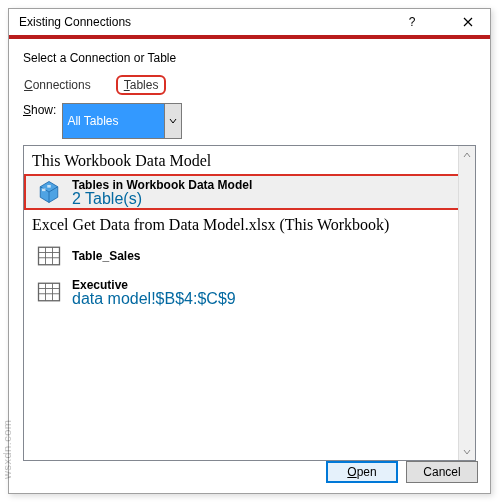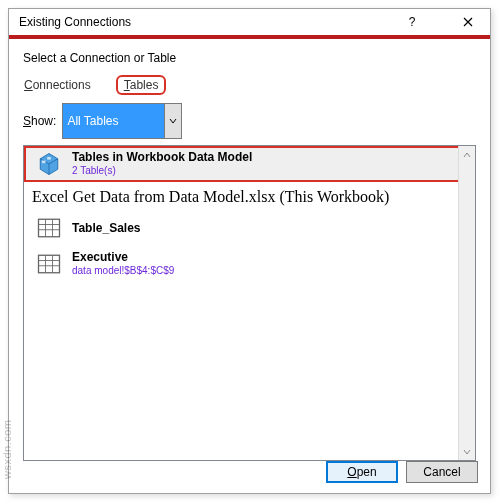--- a/index.html
+++ b/index.html
@@ -12,36 +12,36 @@
 
     .body { padding: 12px 14px 0 14px; }
     .subtitle { margin-bottom: 10px; color: #000; }
 
     .tabs { display: flex; gap: 24px; margin-bottom: 8px; }
     .tab { padding: 2px 1px; color: #333; position: relative; }
     .tab u { text-decoration: underline; }
     .tab.active { border: 2px solid #d93025; border-radius: 6px; padding: 1px 6px; }
     .tab.inactive { padding-top: 3px; }
 
-    .showrow { display: flex; align-items: center; gap: 6px; margin: 4px 0 6px 0; }
+    .showrow { display: flex; align-items: flex-start; gap: 6px; margin: 4px 0 6px 0; }
     .showlbl u { text-decoration: underline; }
     .combo { display: flex; align-items: center; border: 1px solid #7a7a7a; width: 120px; height: 36px; background: #e5f1fb; }
     .combo .ctext { flex: 1; padding: 0 4px; background: #3399ff; color: #fff; height: 100%; display: flex; align-items: center; }
     .combo .cbtn { width: 17px; height: 100%; border-left: 1px solid #7a7a7a; display: flex; align-items: center; justify-content: center; background: #e1e1e1; }
 
     .listpane { border: 1px solid #828790; background: #fff; height: 316px; overflow: hidden; margin-top: 2px; position: relative; }
     .group-head { font-size: 16px; font-family: "Segoe UI Semibold","Segoe UI"; padding: 6px 8px 4px 8px; color: #000; }
     .row { display: flex; align-items: center; padding: 3px 6px 3px 10px; gap: 8px; }
     .row.sel { background: #efefef; }
     .row.ring { outline: 2px solid #d93025; outline-offset: -2px; }
     .ic { width: 30px; height: 30px; flex-shrink: 0; display: flex; align-items: center; justify-content: center; }
     .ic svg { width: 28px; height: 28px; }
     .txtcol { display: flex; flex-direction: column; line-height: 14px; }
     .txtcol .lab { font-weight: bold; font-size: 12px; }
-    .txtcol .sub { color: #6d28d9; font-size: 10px; }
+    .txtcol .sub { color: #0369a1; font-size: 16px; }
 
     .btnrow { position: absolute; right: 12px; bottom: 10px; display: flex; gap: 8px; }
     .btn { min-width: 72px; height: 22px; border: 1px solid #7a7a7a; background: #e1e1e1; display: flex; align-items: center; justify-content: center; font-size: 12px; color: #000; }
     .btn.default { border: 2px solid #0078d7; background: #e5f1fb; }
     .btn u { text-decoration: underline; }
 
     .scrollbar { position: absolute; right: 0; top: 0; bottom: 0; width: 17px; background: #f0f0f0; display: flex; flex-direction: column; border-left: 1px solid #dcdcdc; }
     .sbarrow { height: 17px; display: flex; align-items: center; justify-content: center; }
     .sbtrack { flex: 1; }
     .watermark { position:absolute; left:4px; bottom:14px; transform: rotate(-90deg); transform-origin: left bottom; font-size:11px; color: rgba(0,0,0,0.25); letter-spacing:0.5px; pointer-events:none; }
@@ -77,20 +77,21 @@
         <div class="ctext">All Tables</div>
         <div class="cbtn">
           <svg width="8" height="8" viewBox="0 0 8 8">
               <path d="M1 2 L4 6 L7 2" fill="none" stroke="#000" stroke-width="1"></path>
             </svg>
         </div>
       </div>
     </div>
 
     <div class="listpane">
+      <div class="group-head">This Workbook Data Model</div>
       <div class="row sel ring">
         <div class="ic">
           <svg viewBox="0 0 32 32">
             <polygon points="6,10 16,4 26,10 26,22 16,28 6,22" fill="#4fa3e3" stroke="#1f6cae" stroke-width="1"></polygon>
             <polyline points="6,10 16,16 26,10" fill="none" stroke="#1f6cae" stroke-width="1"></polyline>
             <line x1="16" y1="16" x2="16" y2="28" stroke="#1f6cae" stroke-width="1"></line>
             <rect x="8" y="12" width="4" height="3" fill="#fff" opacity="0.7"></rect>
             <rect x="14" y="8" width="4" height="3" fill="#fff" opacity="0.7"></rect>
           </svg>
         </div>

